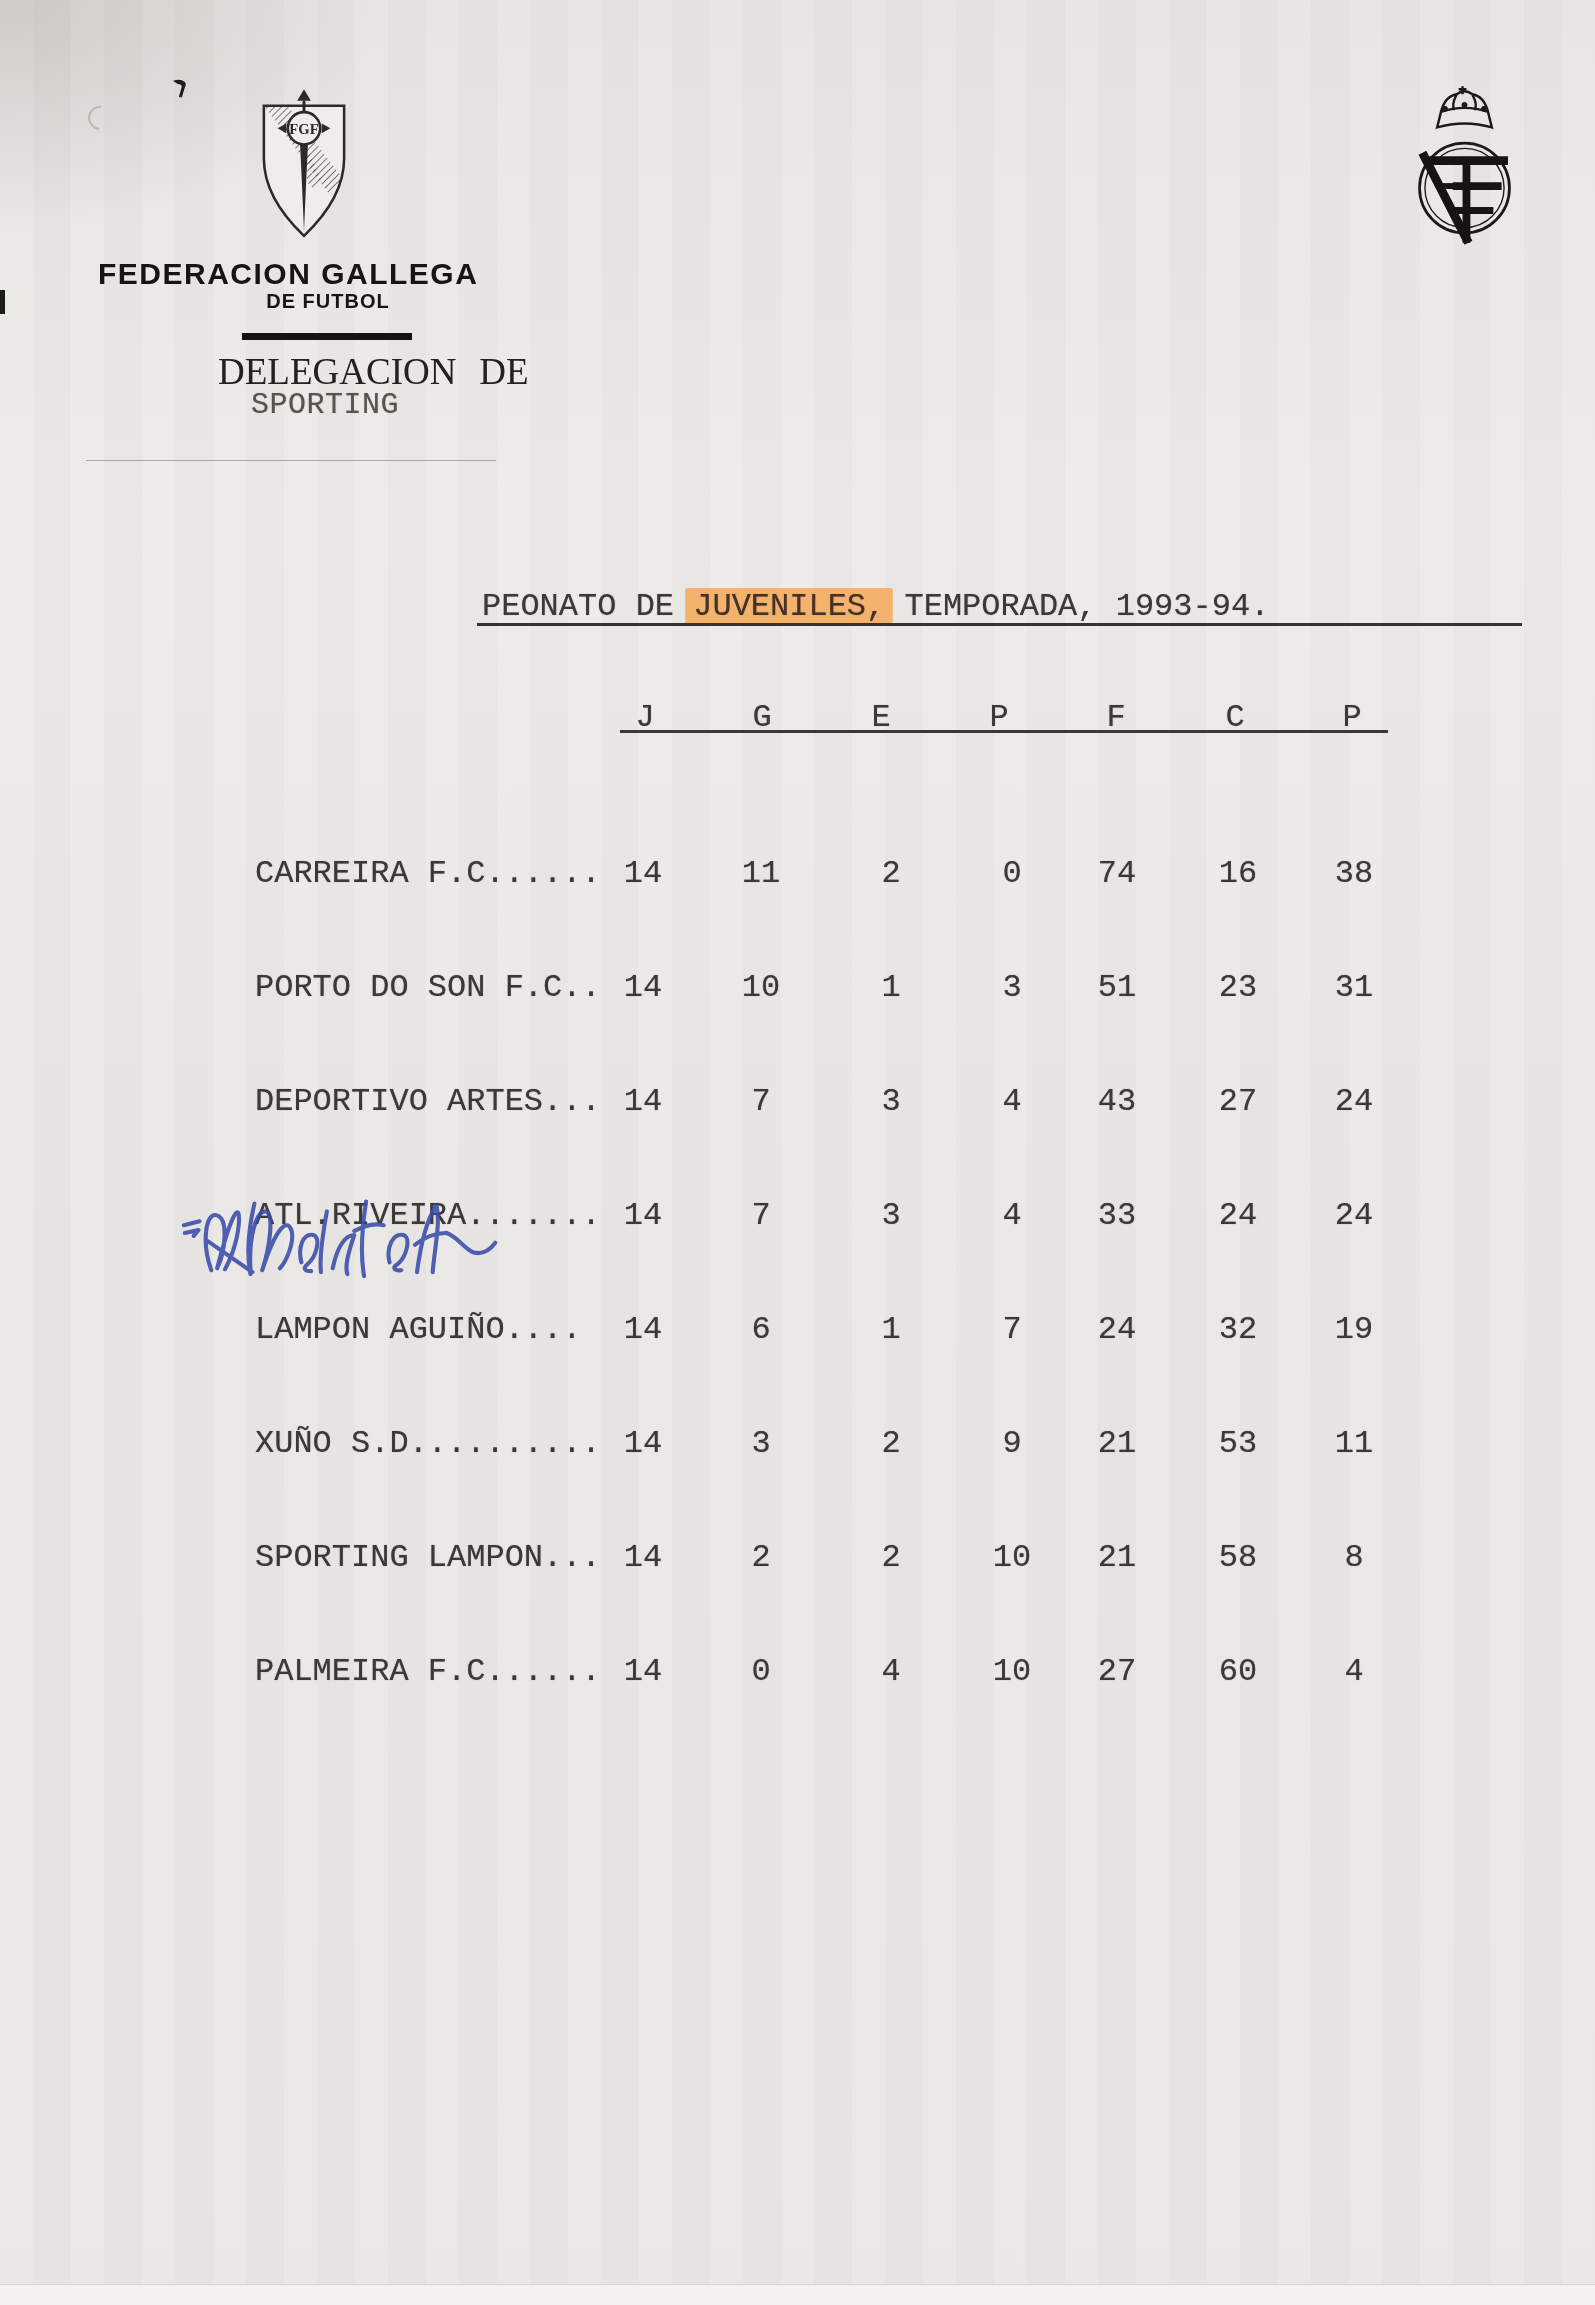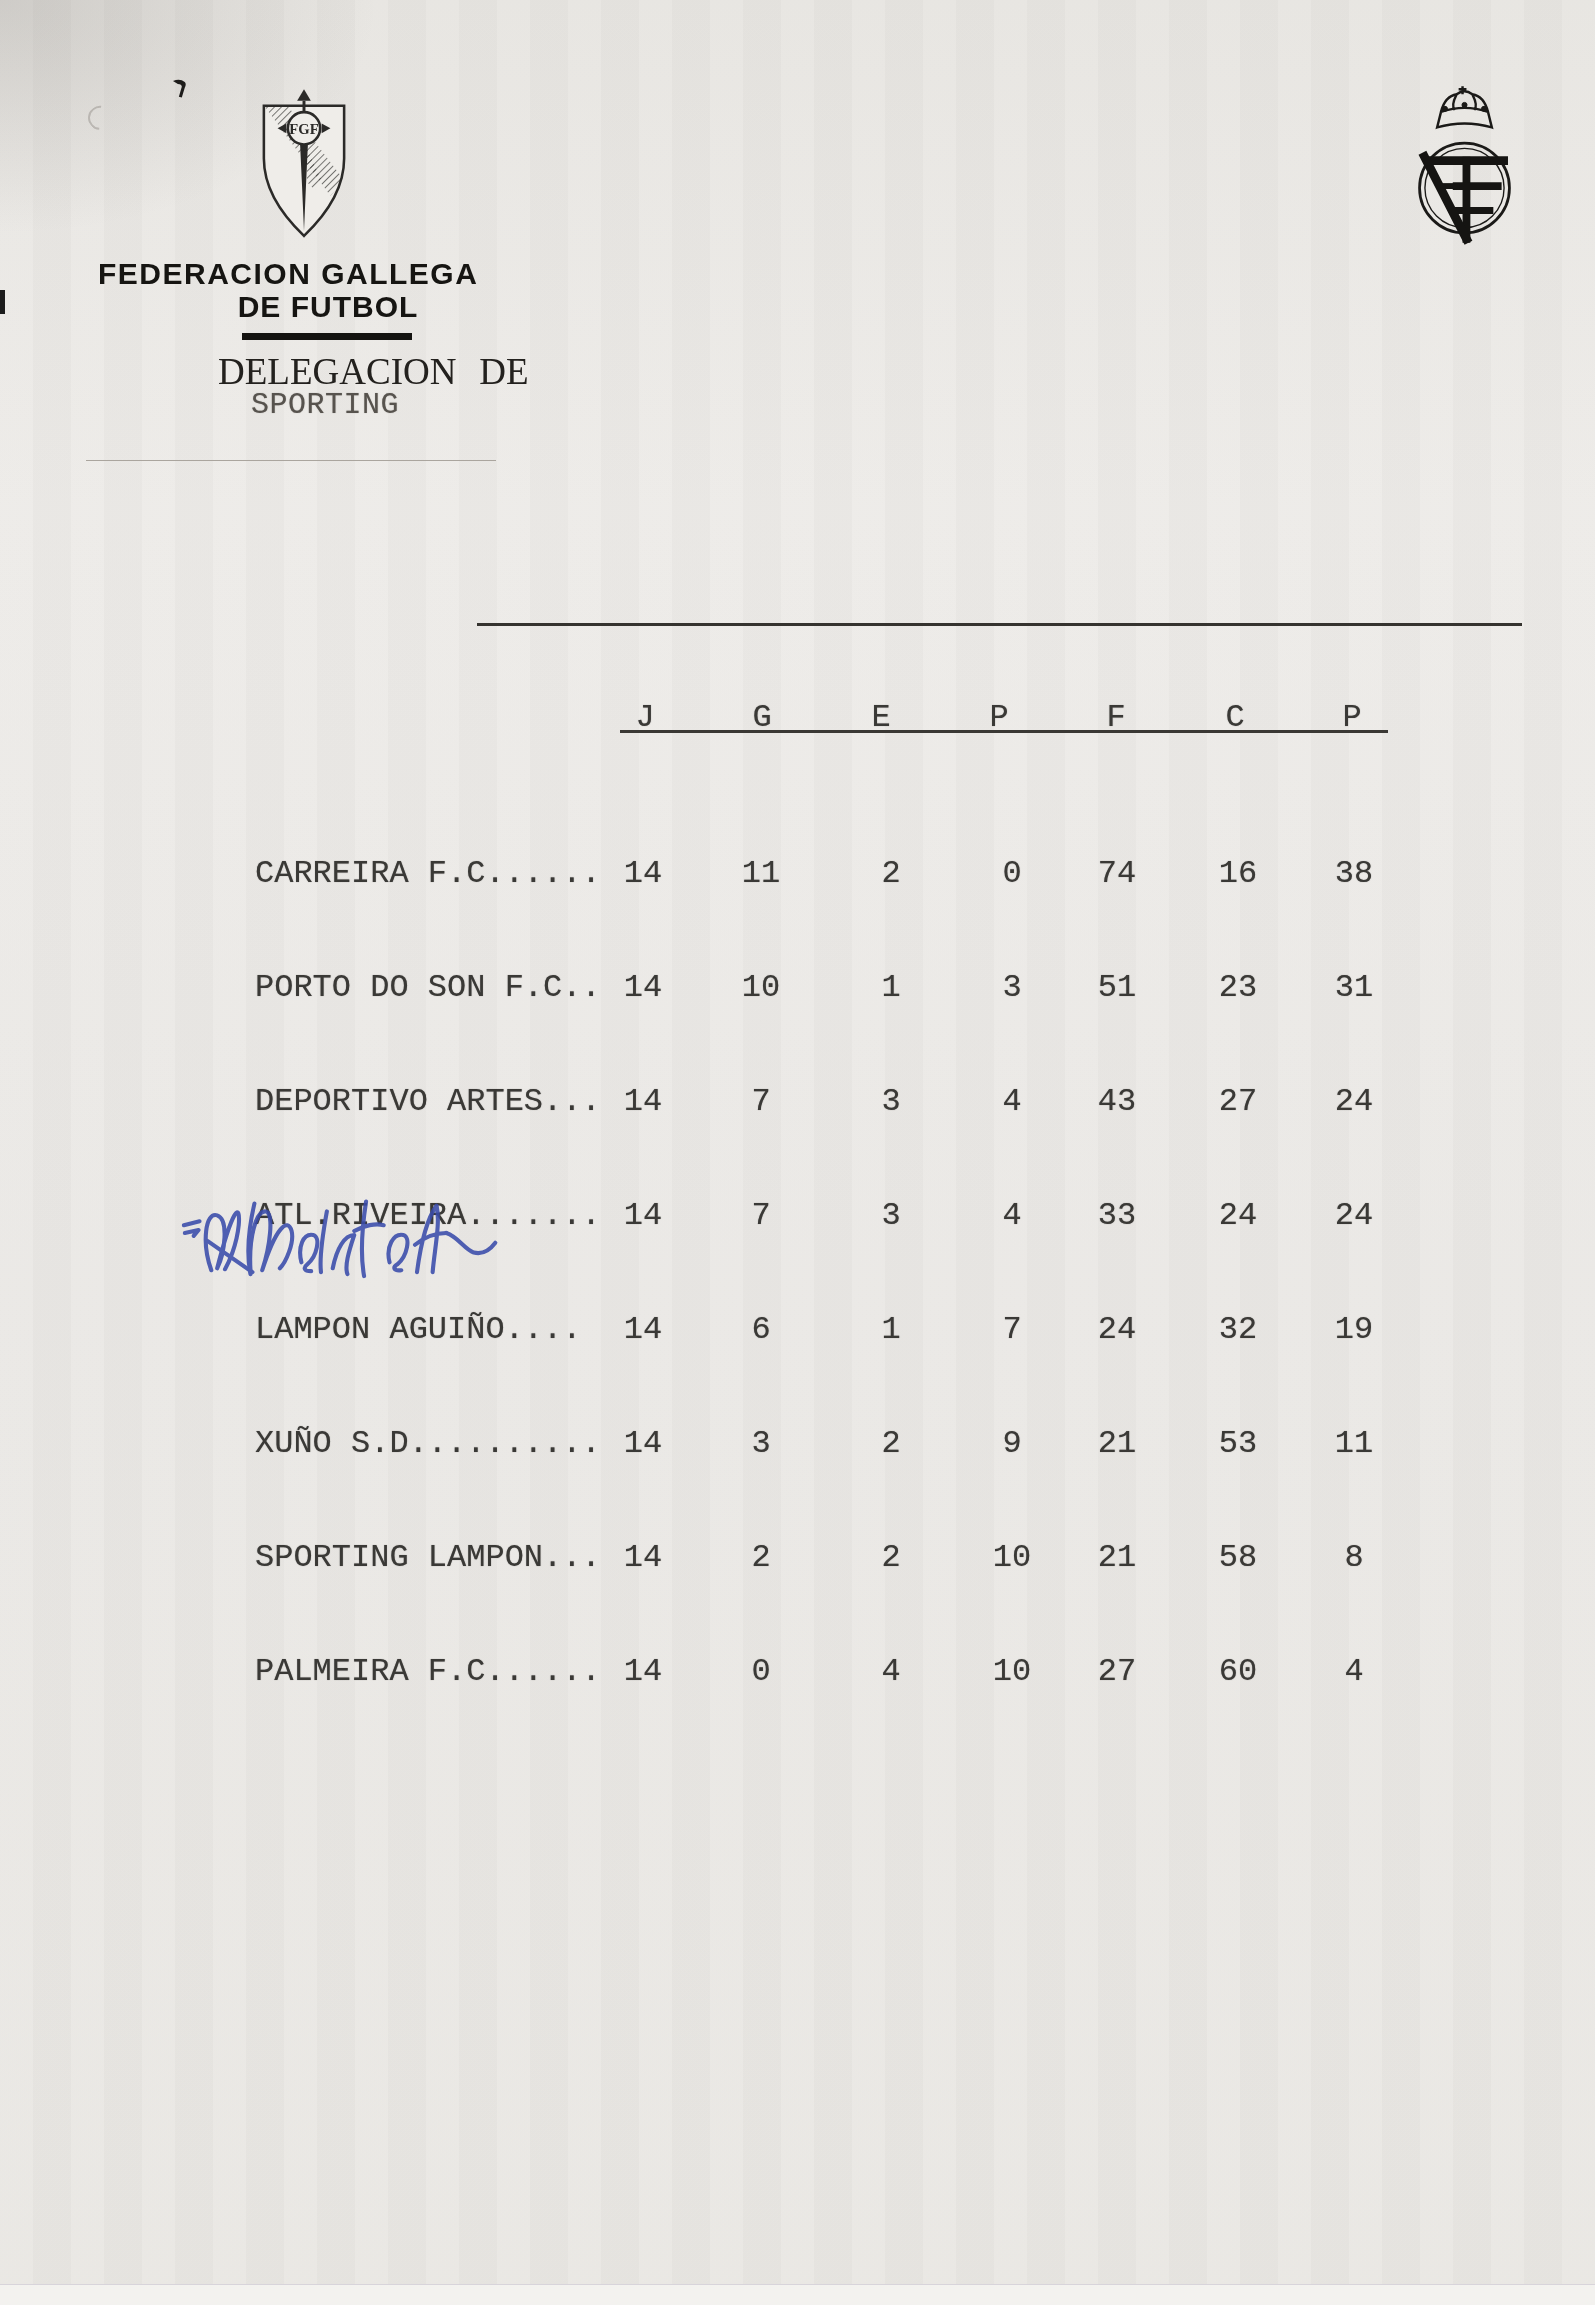--- a/index.html
+++ b/index.html
@@ -38,21 +38,21 @@
   }
   
   .org1{
     position:absolute;left:98px;top:257px;
     font-family:"Liberation Sans","DejaVu Sans",sans-serif;
     font-weight:bold;font-size:30px;letter-spacing:1.5px;color:#161512;white-space:pre;
   }
   .org2{
     position:absolute;left:235px;top:290px;width:186px;text-align:center;
     font-family:"Liberation Sans","DejaVu Sans",sans-serif;
-    font-weight:bold;font-size:30px;letter-spacing:1px;color:#161512;white-space:pre;
+    font-weight:bold;font-size:20px;letter-spacing:1px;color:#161512;white-space:pre;
   }
   .org-bar{
     position:absolute;left:242px;top:333px;width:170px;height:6.9px;background:#141310;
   }
   .delegation{
     position:absolute;left:218px;top:350px;
     font-family:"Liberation Serif","DejaVu Serif",serif;
     font-size:37px;color:#23211e;word-spacing:13.7px;white-space:pre;
   }
   .city{
@@ -149,20 +149,21 @@
     </g>
   </svg>
 
   <div class="org1">FEDERACION GALLEGA</div>
   <div class="org2">DE FUTBOL</div>
   <div class="org-bar"></div>
   <div class="delegation">DELEGACION DE</div>
   <div class="city">SPORTING</div>
   <div class="lh-rule"></div>
 
+  <div class="tw title-l2"><span>PEONATO DE </span><span class="hl">JUVENILES,</span><span> TEMPORADA, 1993-94.</span></div>
   <div class="title-underline"></div>
 
   <div class="tw thead">
     <span class="hcell h0">J</span>
     <span class="hcell h1">G</span>
     <span class="hcell h2">E</span>
     <span class="hcell h3">P</span>
     <span class="hcell h4">F</span>
     <span class="hcell h5">C</span>
     <span class="hcell h6">P</span>

